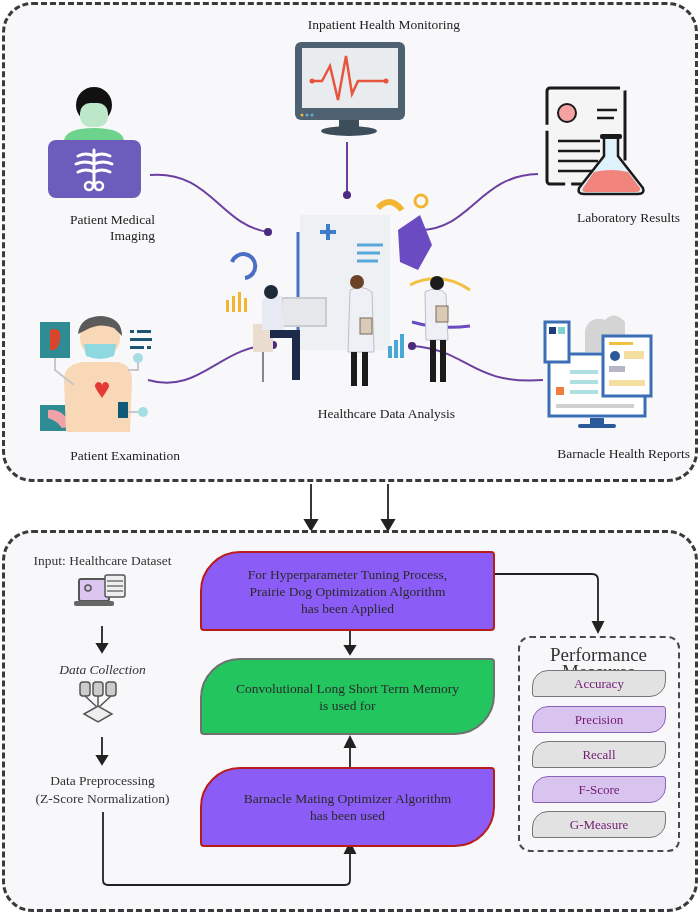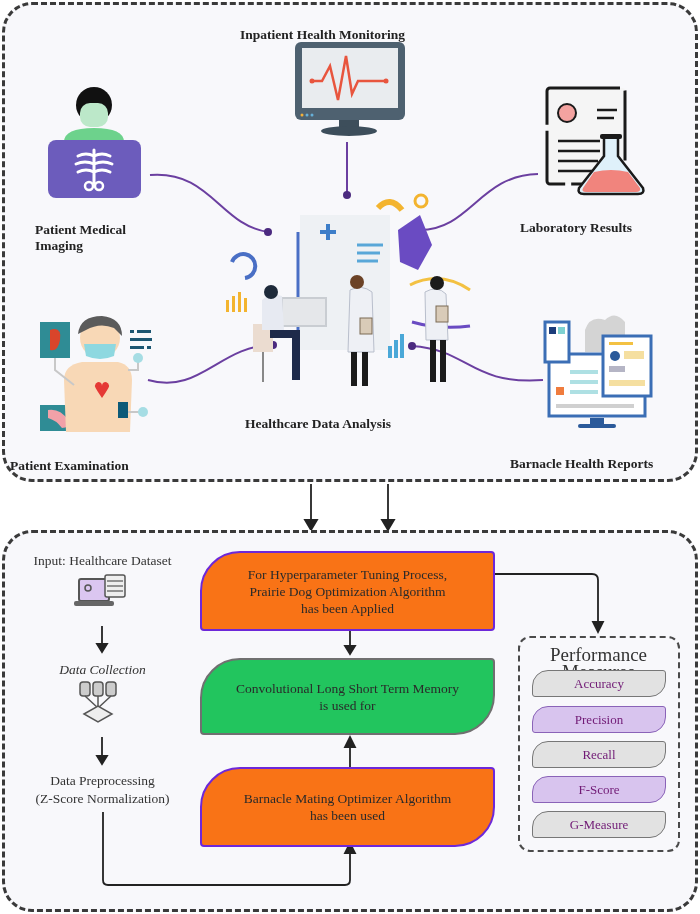--- a/index.html
+++ b/index.html
@@ -1,23 +1,23 @@
 <!DOCTYPE html>
 <html><head>
 <meta charset="utf-8">
 <style>
   html, body { margin: 0; padding: 0; background: #ffffff; }
   body { width: 700px; height: 914px; position: relative; overflow: hidden; font-family: "Liberation Serif", "DejaVu Serif", serif; color: #1e1e1e; }
   .panel { position: absolute; background: #f8f8fb; border: 3px dashed #3a3a3a; border-radius: 30px; box-sizing: border-box; }
   #top-panel { left: 2px; top: 2px; width: 696px; height: 480px; }
   #bottom-panel { left: 2px; top: 530px; width: 696px; height: 382px; }
-  .lbl { position: absolute; font-weight: bold; font-size: 13.5px; text-align: left; color: #222; line-height: 16px; margin-top: 10px; }
+  .lbl { position: absolute; font-weight: normal; font-size: 13.5px; text-align: right; color: #222; line-height: 16px; }
   .svg-layer { position: absolute; left: 0; top: 0; }
   .box { position: absolute; box-sizing: border-box; display: flex; align-items: center; justify-content: center; text-align: center; font-size: 13.5px; line-height: 17px; color: #2a2a2a; padding: 0 18px; }
-  .box.purple { background: #f97316; border: 2px solid #6d28d9; }
+  .box.purple { background: #8b5cf6; border: 2px solid #b91c1c; }
   .box.grey { background: #22c55e; border: 2px solid #707070; }
   .shape-tl { border-radius: 40px 4px 4px 4px; }
   .shape-main { border-radius: 40px 4px 40px 4px; }
   .plain { position: absolute; font-size: 13.5px; text-align: center; color: #333; line-height: 17px; }
   #perf-box { position: absolute; left: 518px; top: 636px; width: 162px; height: 216px; border: 2.5px dashed #4a4a4a; border-radius: 12px; box-sizing: border-box; background: #f8f8fb; }
   .metric { position: absolute; left: 12px; width: 134px; height: 27px; box-sizing: border-box; display: flex; align-items: center; justify-content: center; font-size: 13px; color: #701a75; border-radius: 16px 3px 16px 3px; }
   .metric.grey { background: #e2e2e2; border: 1.5px solid #777; }
   .metric.purple { background: #d8c4ee; border: 1.5px solid #8a63b8; }
 </style>
 </head>

